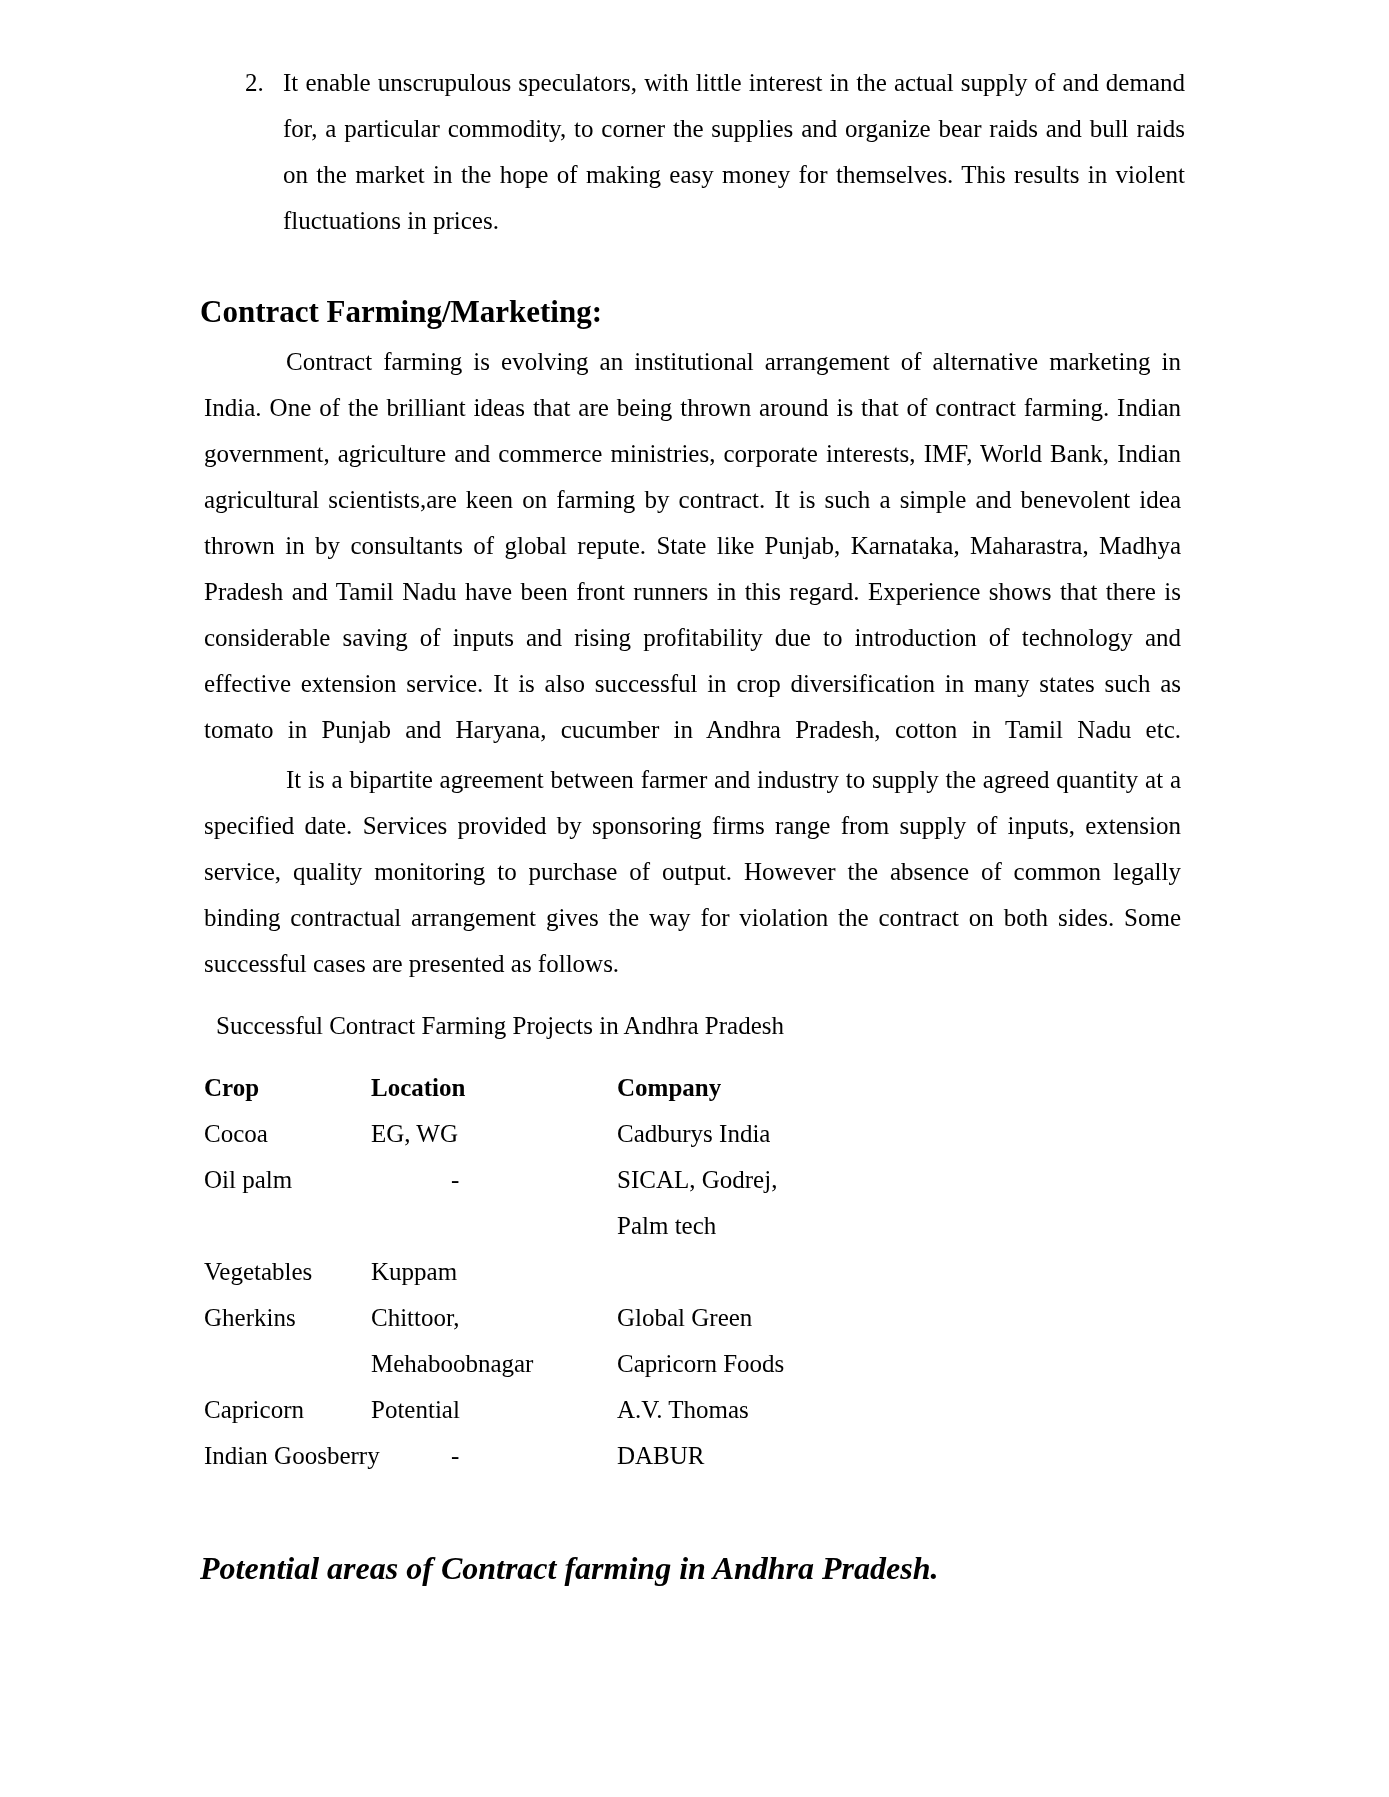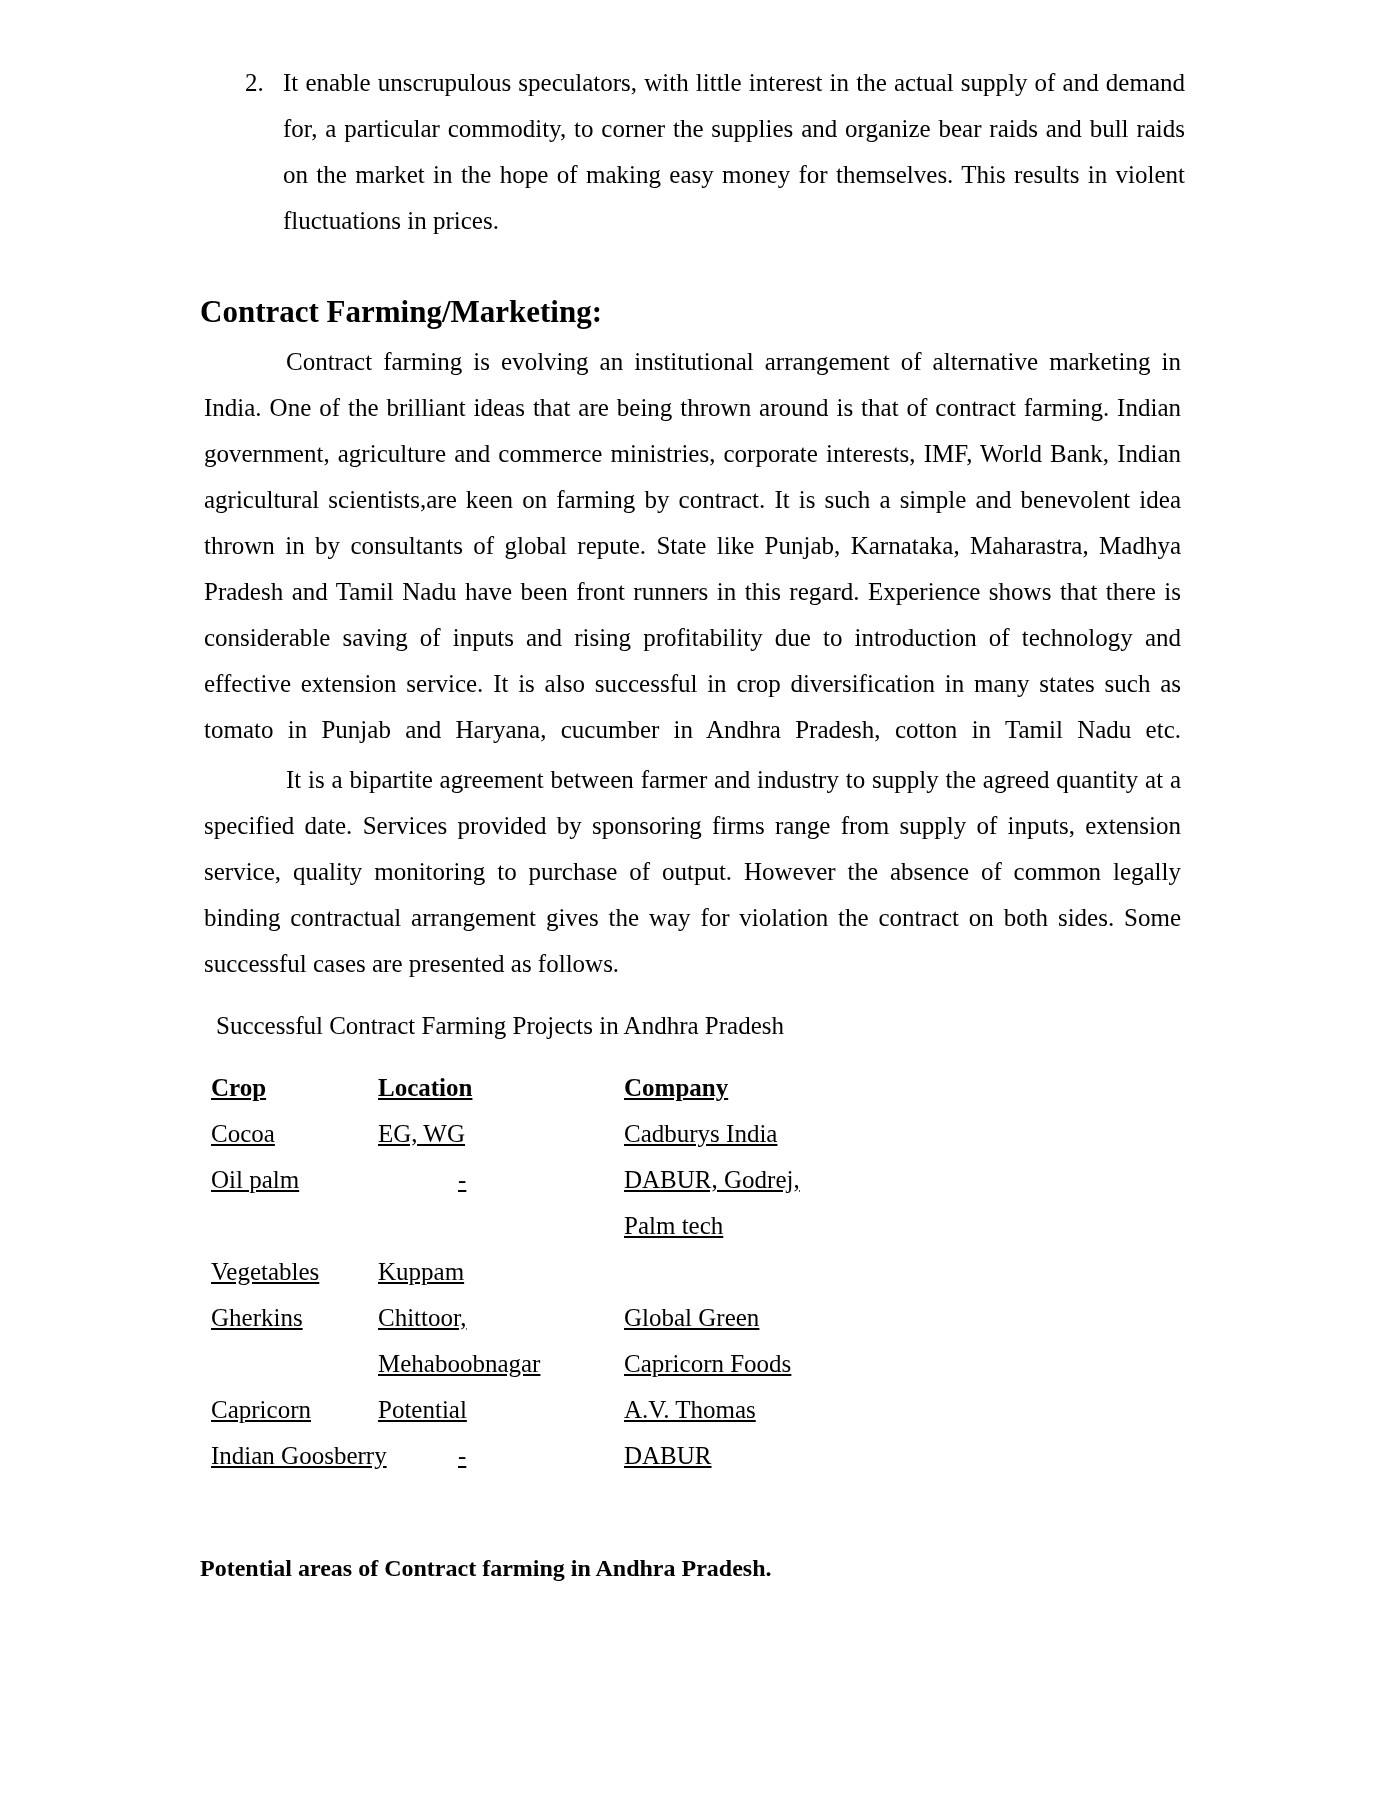--- a/index.html
+++ b/index.html
@@ -25,35 +25,36 @@
     line-height: 46px;
     margin: 45px 0 0 0;
   }
   .para {
     margin: 4px;
     text-align: justify;
     text-indent: 82px;
   }
   .para.stretch-last { text-align-last: justify; }
   .table-title { margin: 16px; }
-  .cf-table { margin: 11px; text-decoration: underline; }
+  .cf-table { margin: 4px; }
   .t-row {
     display: grid;
     grid-template-columns: 167px 246px 1fr;
     height: 46px;
     line-height: 46px;
   }
   .t-row .cell { white-space: nowrap; }
   .t-row.header .cell { font-weight: bold; }
   .cell.dash { padding-left: 80px; }
   .footer-heading {
-    font-size: 24px;
+    font-size: 32px;
     font-weight: bold;
     line-height: 46px;
     margin: 66px 0 0 0;
+    font-style: italic;
   }
 </style>
 </head>
 <body>
 
 <div class="page">
 
   <div class="list-item">
     <span class="li-num">2.</span>
     <div class="li-text">It enable unscrupulous speculators, with little interest in the actual supply of and demand for, a particular commodity, to corner the supplies and organize bear raids and bull raids on the market in the hope of making easy money for themselves. This results in violent fluctuations in prices.</div>
@@ -74,21 +75,21 @@
         <span class="cell">Company</span>
       </div>
       <div class="t-row">
         <span class="cell">Cocoa</span>
         <span class="cell">EG, WG</span>
         <span class="cell">Cadburys India</span>
       </div>
       <div class="t-row">
         <span class="cell">Oil palm</span>
         <span class="cell dash">-</span>
-        <span class="cell">DABUR, Godrej,</span>
+        <span class="cell">SICAL, Godrej,</span>
       </div>
       <div class="t-row">
         <span class="cell"></span>
         <span class="cell"></span>
         <span class="cell">Palm tech</span>
       </div>
       <div class="t-row">
         <span class="cell">Vegetables</span>
         <span class="cell">Kuppam</span>
       </div>

